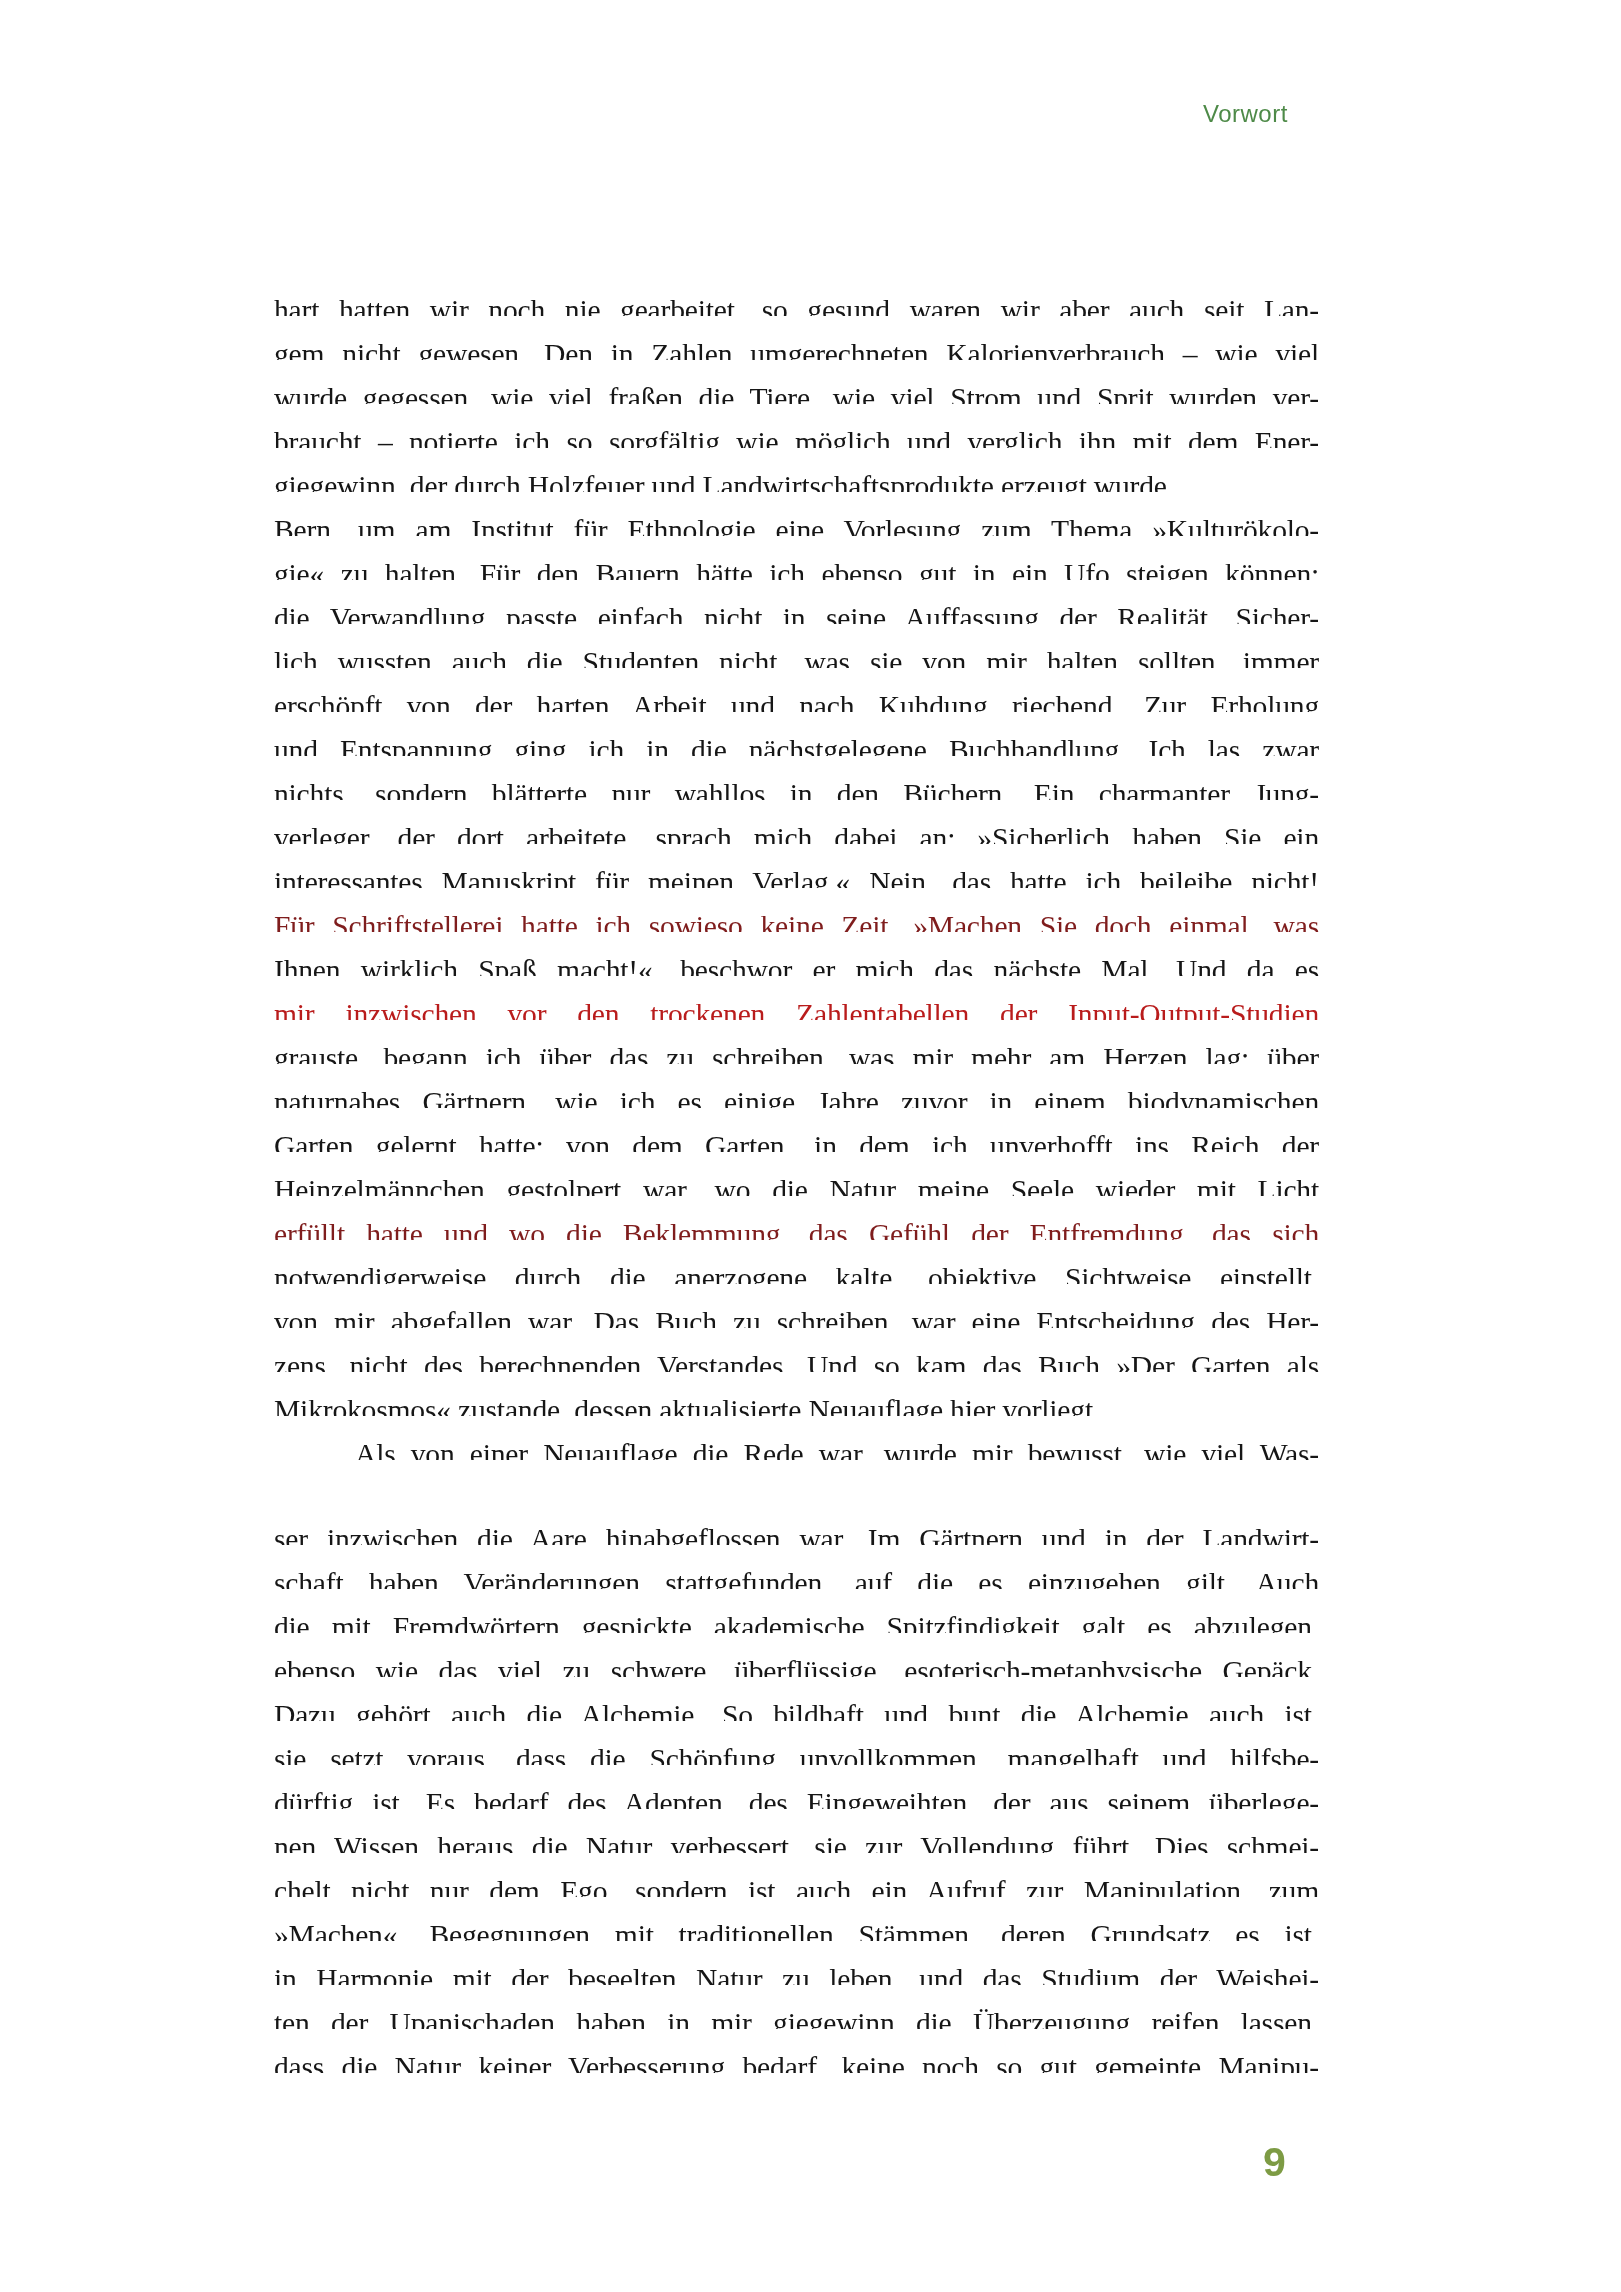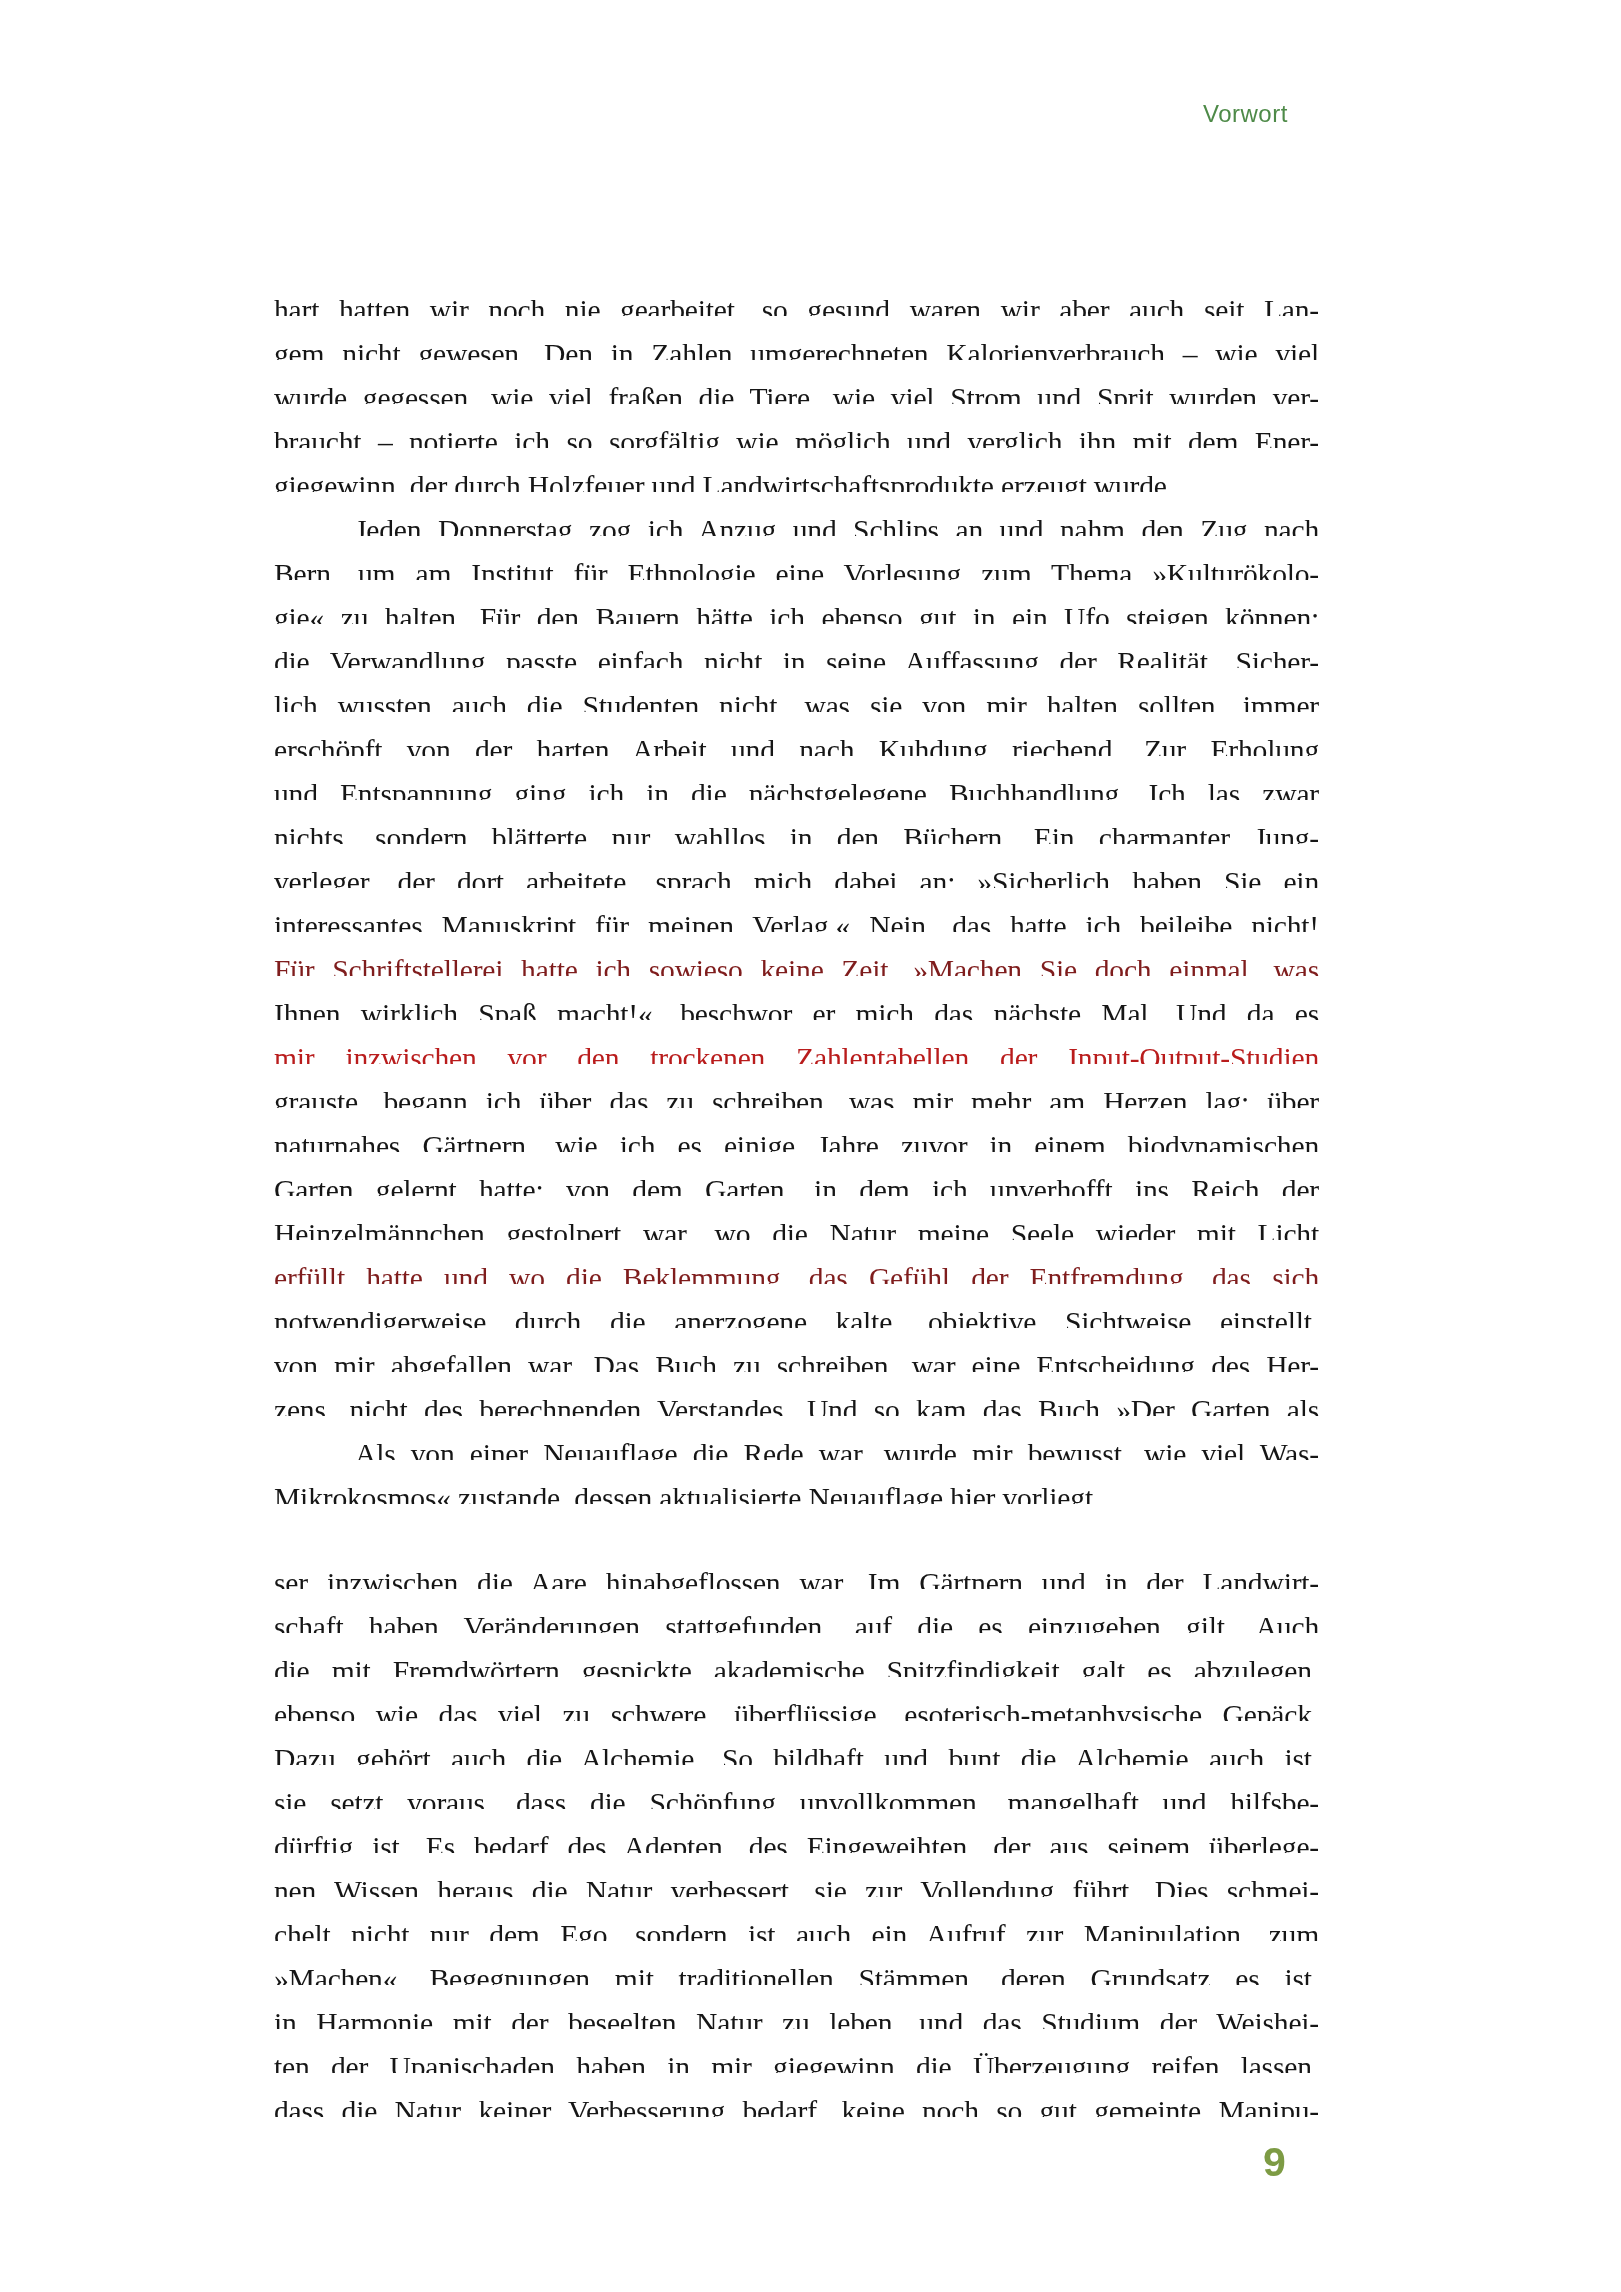--- a/index.html
+++ b/index.html
@@ -66,43 +66,42 @@
 
 <div class="page">
   <div class="running-header" style="color: rgb(78, 138, 72);">Vorwort</div>
 
   <div class="text-block">
       <div class="text-line" style="color: rgb(22, 22, 22);">hart hatten wir noch nie gearbeitet, so gesund waren wir aber auch seit Lan-</div>
       <div class="text-line" style="color: rgb(22, 22, 22);">gem nicht gewesen. Den in Zahlen umgerechneten Kalorienverbrauch – wie viel</div>
       <div class="text-line" style="color: rgb(22, 22, 22);">wurde gegessen, wie viel fraßen die Tiere, wie viel Strom und Sprit wurden ver-</div>
       <div class="text-line" style="color: rgb(22, 22, 22);">braucht – notierte ich so sorgfältig wie möglich und verglich ihn mit dem Ener-</div>
       <div class="text-line para-end" style="color: rgb(22, 22, 22);">giegewinn, der durch Holzfeuer und Landwirtschaftsprodukte erzeugt wurde.</div>
-      <div class="text-line indent" style="color: rgb(22, 22, 22);">Jeden Donnerstag zog ich Anzug und Schlips an und nahm den Zug nach</div>
       <div class="text-line" style="color: rgb(22, 22, 22);">Bern, um am Institut für Ethnologie eine Vorlesung zum Thema »Kulturökolo-</div>
       <div class="text-line" style="color: rgb(22, 22, 22);">gie« zu halten. Für den Bauern hätte ich ebenso gut in ein Ufo steigen können;</div>
       <div class="text-line" style="color: rgb(22, 22, 22);">die Verwandlung passte einfach nicht in seine Auffassung der Realität. Sicher-</div>
       <div class="text-line" style="color: rgb(22, 22, 22);">lich wussten auch die Studenten nicht, was sie von mir halten sollten, immer</div>
       <div class="text-line" style="color: rgb(22, 22, 22);">erschöpft von der harten Arbeit und nach Kuhdung riechend. Zur Erholung</div>
       <div class="text-line" style="color: rgb(22, 22, 22);">und Entspannung ging ich in die nächstgelegene Buchhandlung. Ich las zwar</div>
       <div class="text-line" style="color: rgb(22, 22, 22);">nichts, sondern blätterte nur wahllos in den Büchern. Ein charmanter Jung-</div>
       <div class="text-line" style="color: rgb(22, 22, 22);">verleger, der dort arbeitete, sprach mich dabei an: »Sicherlich haben Sie ein</div>
       <div class="text-line" style="color: rgb(22, 22, 22);">interessantes Manuskript für meinen Verlag.« Nein, das hatte ich beileibe nicht!</div>
       <div class="text-line" style="color: #7f1d1d;">Für Schriftstellerei hatte ich sowieso keine Zeit. »Machen Sie doch einmal, was</div>
       <div class="text-line" style="color: rgb(22, 22, 22);">Ihnen wirklich Spaß macht!«, beschwor er mich das nächste Mal. Und da es</div>
       <div class="text-line" style="color: #b91c1c;">mir inzwischen vor den trockenen Zahlentabellen der Input-Output-Studien</div>
       <div class="text-line" style="color: rgb(22, 22, 22);">grauste, begann ich über das zu schreiben, was mir mehr am Herzen lag: über</div>
       <div class="text-line" style="color: rgb(22, 22, 22);">naturnahes Gärtnern, wie ich es einige Jahre zuvor in einem biodynamischen</div>
       <div class="text-line" style="color: rgb(22, 22, 22);">Garten gelernt hatte; von dem Garten, in dem ich unverhofft ins Reich der</div>
       <div class="text-line" style="color: rgb(22, 22, 22);">Heinzelmännchen gestolpert war, wo die Natur meine Seele wieder mit Licht</div>
       <div class="text-line" style="color: #7f1d1d;">erfüllt hatte und wo die Beklemmung, das Gefühl der Entfremdung, das sich</div>
       <div class="text-line" style="color: rgb(22, 22, 22);">notwendigerweise durch die anerzogene kalte, objektive Sichtweise einstellt,</div>
       <div class="text-line" style="color: rgb(22, 22, 22);">von mir abgefallen war. Das Buch zu schreiben, war eine Entscheidung des Her-</div>
       <div class="text-line" style="color: rgb(22, 22, 22);">zens, nicht des berechnenden Verstandes. Und so kam das Buch »Der Garten als</div>
+      <div class="text-line para-end" style="color: rgb(22, 22, 22);">Mikrokosmos« zustande, dessen aktualisierte Neuauflage hier vorliegt.</div>
       <div class="text-line indent" style="color: rgb(22, 22, 22);">Als von einer Neuauflage die Rede war, wurde mir bewusst, wie viel Was-</div>
-      <div class="text-line para-end" style="color: rgb(22, 22, 22);">Mikrokosmos« zustande, dessen aktualisierte Neuauflage hier vorliegt.</div>
       <div class="text-line" style="color: rgb(22, 22, 22); margin-top: 41px;">ser inzwischen die Aare hinabgeflossen war. Im Gärtnern und in der Landwirt-</div>
       <div class="text-line" style="color: rgb(22, 22, 22);">schaft haben Veränderungen stattgefunden, auf die es einzugehen gilt. Auch</div>
       <div class="text-line" style="color: rgb(22, 22, 22);">die mit Fremdwörtern gespickte akademische Spitzfindigkeit galt es abzulegen,</div>
       <div class="text-line" style="color: rgb(22, 22, 22);">ebenso wie das viel zu schwere, überflüssige, esoterisch-metaphysische Gepäck.</div>
       <div class="text-line" style="color: rgb(22, 22, 22);">Dazu gehört auch die Alchemie. So bildhaft und bunt die Alchemie auch ist,</div>
       <div class="text-line" style="color: rgb(22, 22, 22);">sie setzt voraus, dass die Schöpfung unvollkommen, mangelhaft und hilfsbe-</div>
       <div class="text-line" style="color: rgb(22, 22, 22);">dürftig ist. Es bedarf des Adepten, des Eingeweihten, der aus seinem überlege-</div>
       <div class="text-line" style="color: rgb(22, 22, 22);">nen Wissen heraus die Natur verbessert, sie zur Vollendung führt. Dies schmei-</div>
       <div class="text-line" style="color: rgb(22, 22, 22);">chelt nicht nur dem Ego, sondern ist auch ein Aufruf zur Manipulation, zum</div>
       <div class="text-line" style="color: rgb(22, 22, 22);">»Machen«. Begegnungen mit traditionellen Stämmen, deren Grundsatz es ist,</div>

